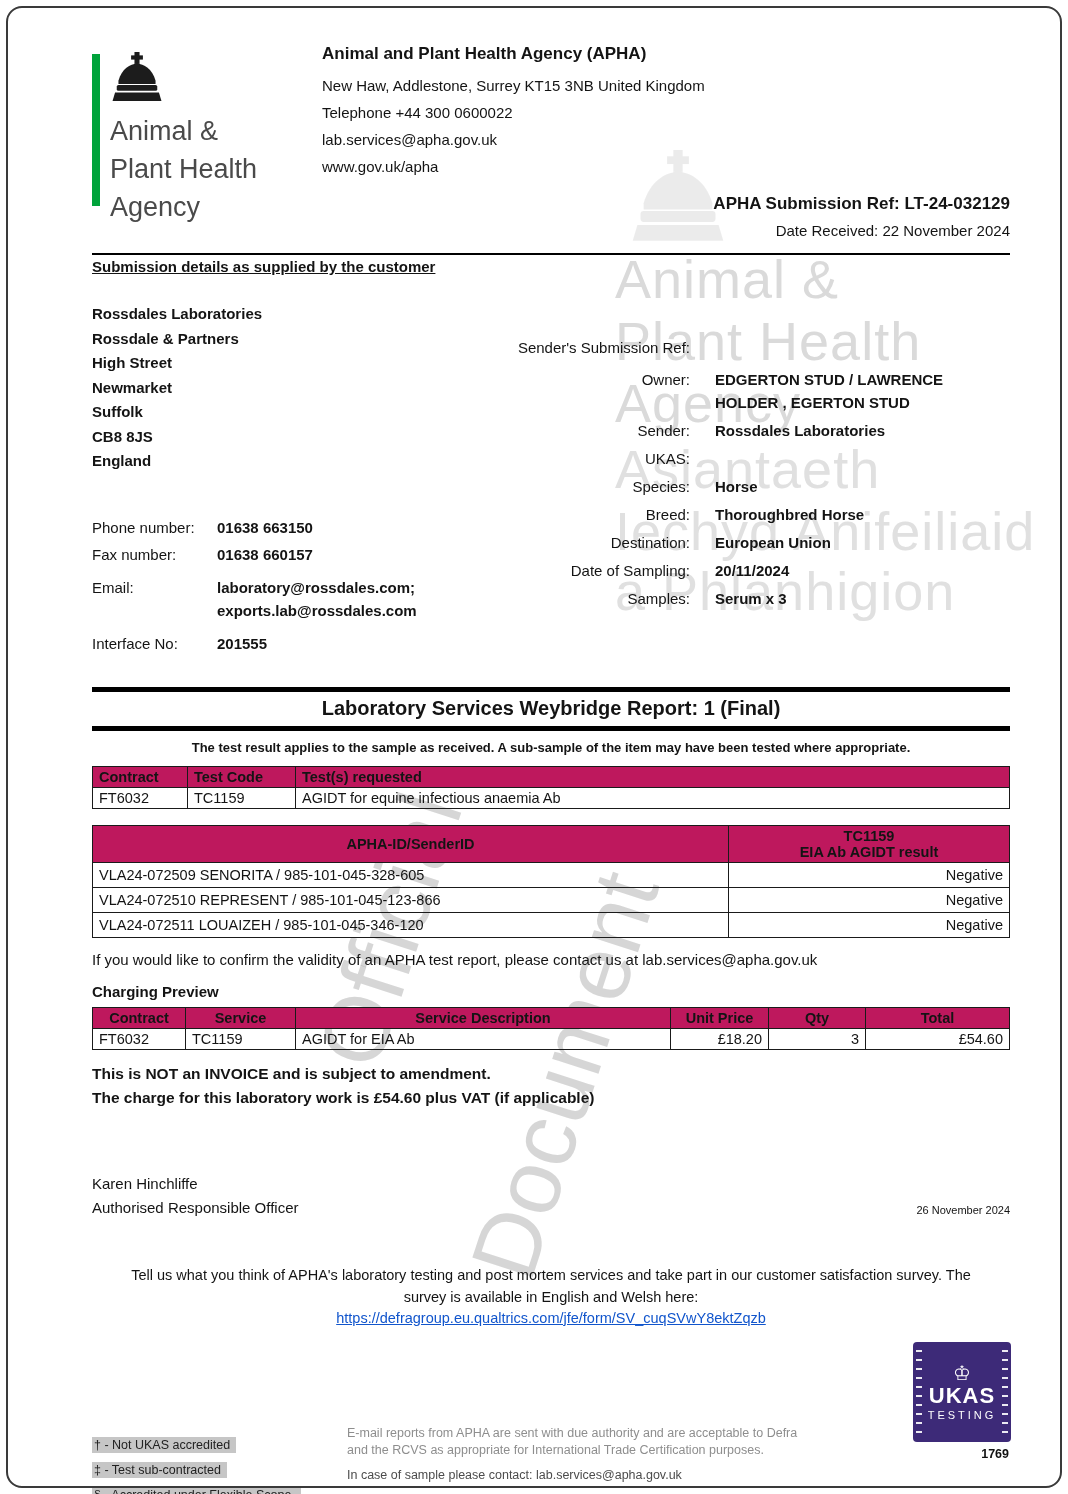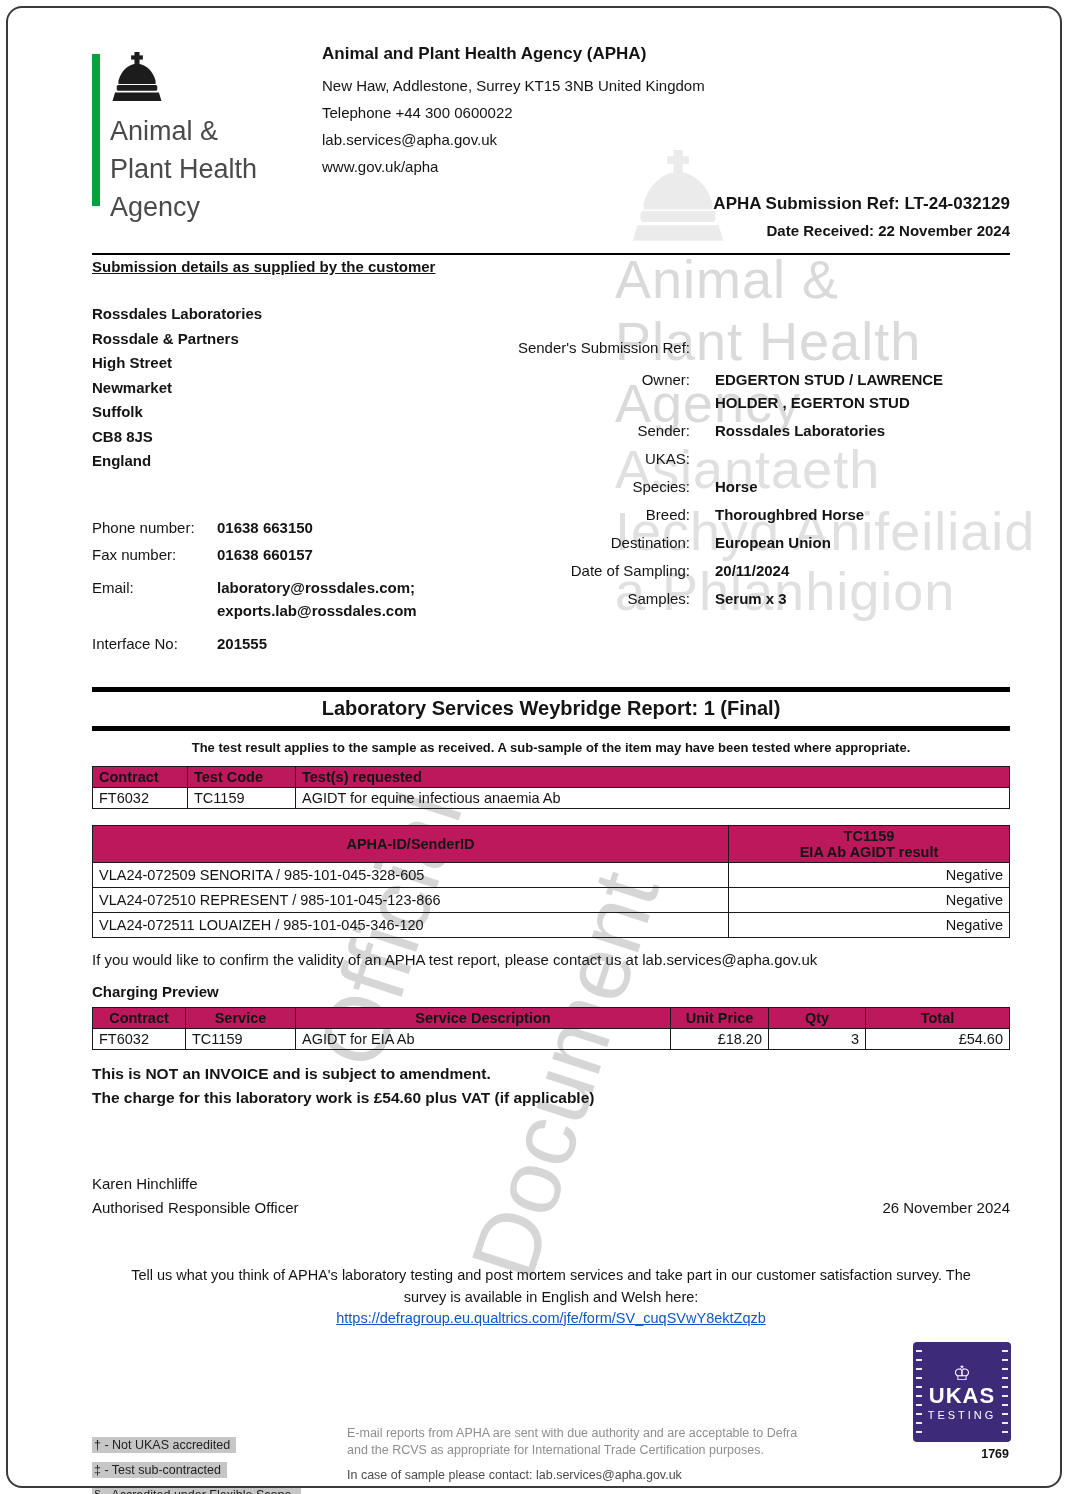--- a/index.html
+++ b/index.html
@@ -59,21 +59,21 @@
   .logo-block { width: 230px; display: flex; }
   .logo-green-bar { width: 8px; background: #00a33b; margin-right: 10px; height: 152px; margin-top: 16px; }
   .logo-inner { padding-top: 14px; }
   .logo-text { font-size: 27px; color: #4a4a4a; line-height: 34px; margin-top: 4px; }
 
   .apha-head { flex: 1; padding-top: 6px; }
   .apha-title { font-size: 17px; font-weight: bold; margin-bottom: 8px; }
   .apha-line { font-size: 15px; line-height: 27px; }
   .ref-block { text-align: right; margin-top: 14px; }
   .ref-main { font-size: 17px; font-weight: bold; }
-  .ref-date { font-size: 15px; font-weight: bold; margin-top: 8px; }
+  .ref-date { font-size: 15px; font-weight: normal; margin-top: 8px; }
 
   .section-rule {
     border-top: 2px solid #000;
     margin-top: 14px;
     padding-top: 3px;
   }
   .section-title {
     font-size: 15px;
     font-weight: bold;
     text-decoration: underline;
@@ -135,21 +135,21 @@
   .charging-table { margin-top: 7px; }
   .charging-table th { text-align: center; }
   .ct-c1 { width: 93px; } .ct-c2 { width: 110px; } .ct-c3 { width: 375px; }
   .ct-c4 { width: 98px; } .ct-c5 { width: 97px; }
   .num-cell { text-align: right; }
 
   .invoice-note { font-size: 15.5px; font-weight: bold; margin-top: 12px; line-height: 24px; }
 
   .sig-row { display: flex; justify-content: space-between; align-items: flex-end; margin-top: 62px; }
   .sig-name { font-size: 15px; line-height: 24px; }
-  .sig-date { font-size: 15px; margin-bottom: 4px; }
+  .sig-date { font-size: 11px; margin-bottom: 4px; }
 
   .survey-block { margin-top: 44px; text-align: center; }
   .survey-text { font-size: 14.5px; line-height: 22px; width: 880px; margin: 0 auto; }
   .survey-link { font-size: 14.5px; color: #1155cc; text-decoration: underline; display: inline-block; margin-top: 2px; }
 
   .footer-row { display: flex; margin-top: 98px; }
   .foot-left { width: 255px; padding-top: 10px; }
   .foot-note { display: inline-block; background: #c6c6c6; font-size: 12.5px; padding: 1px 6px 1px 2px; margin-bottom: 7px; color: #222; }
   .foot-mid { width: 455px; }
   .foot-mid-gray { color: #8e8e8e; font-size: 12.5px; line-height: 17px; }

